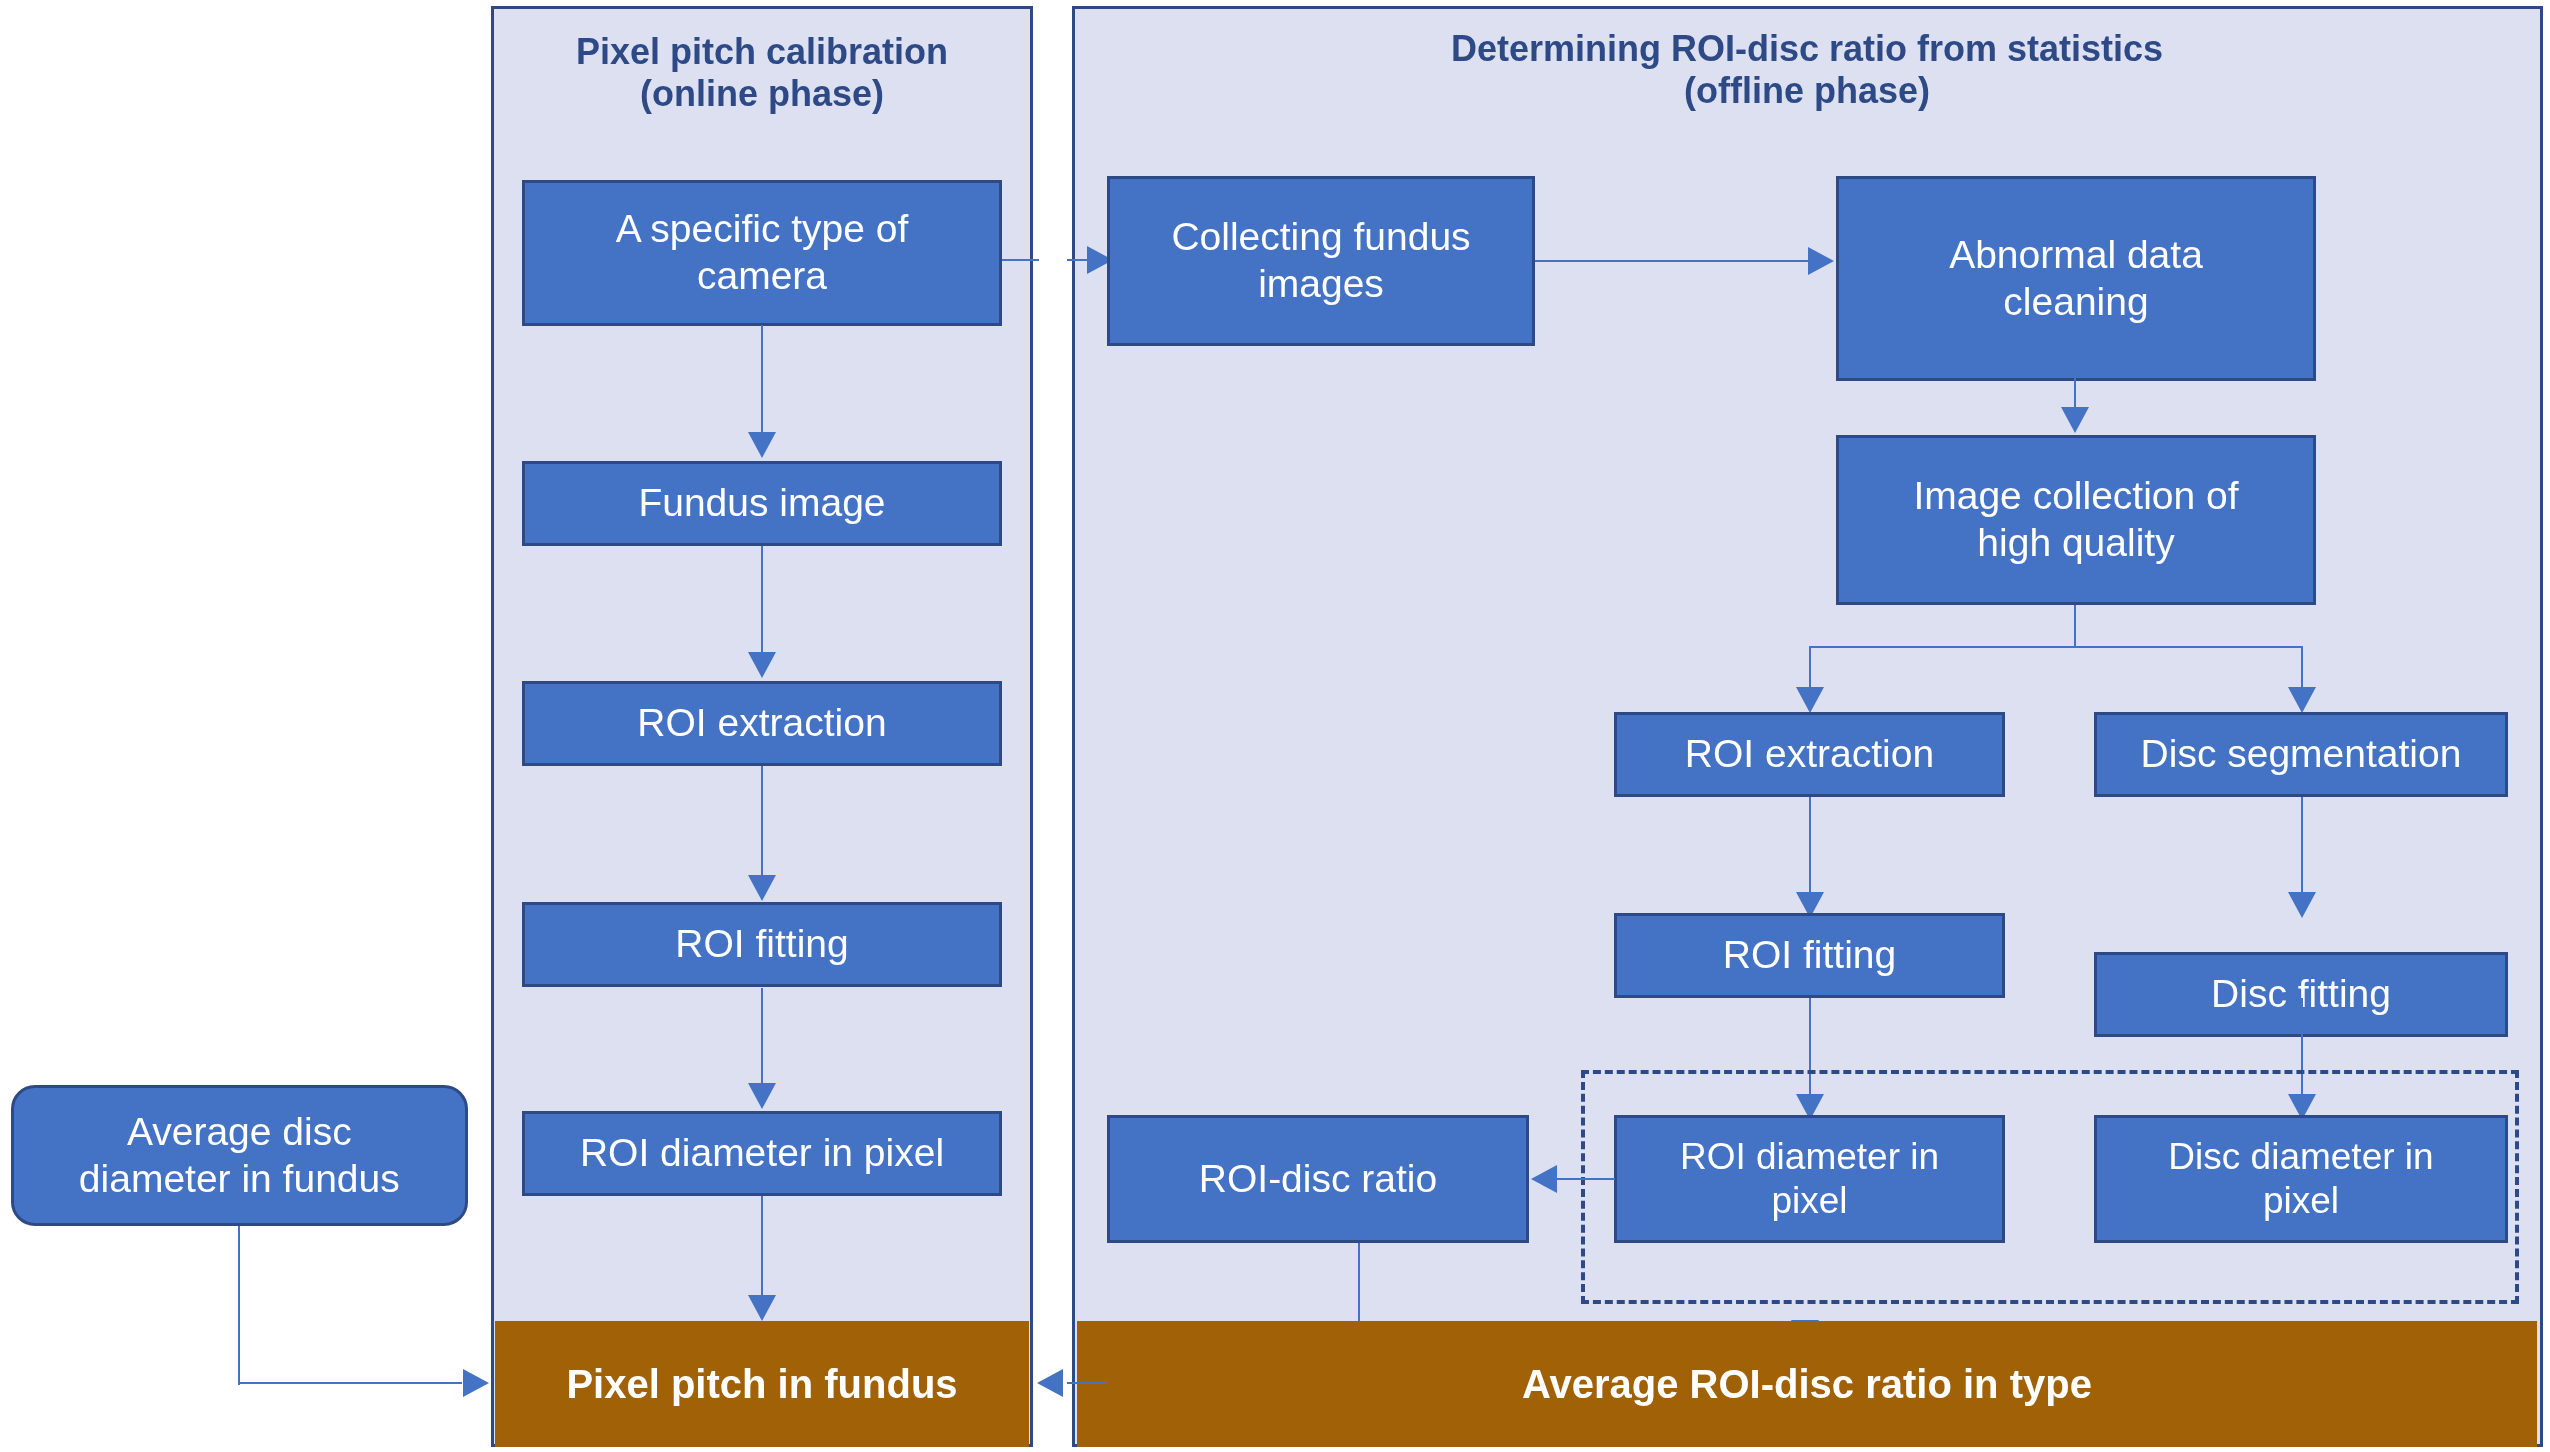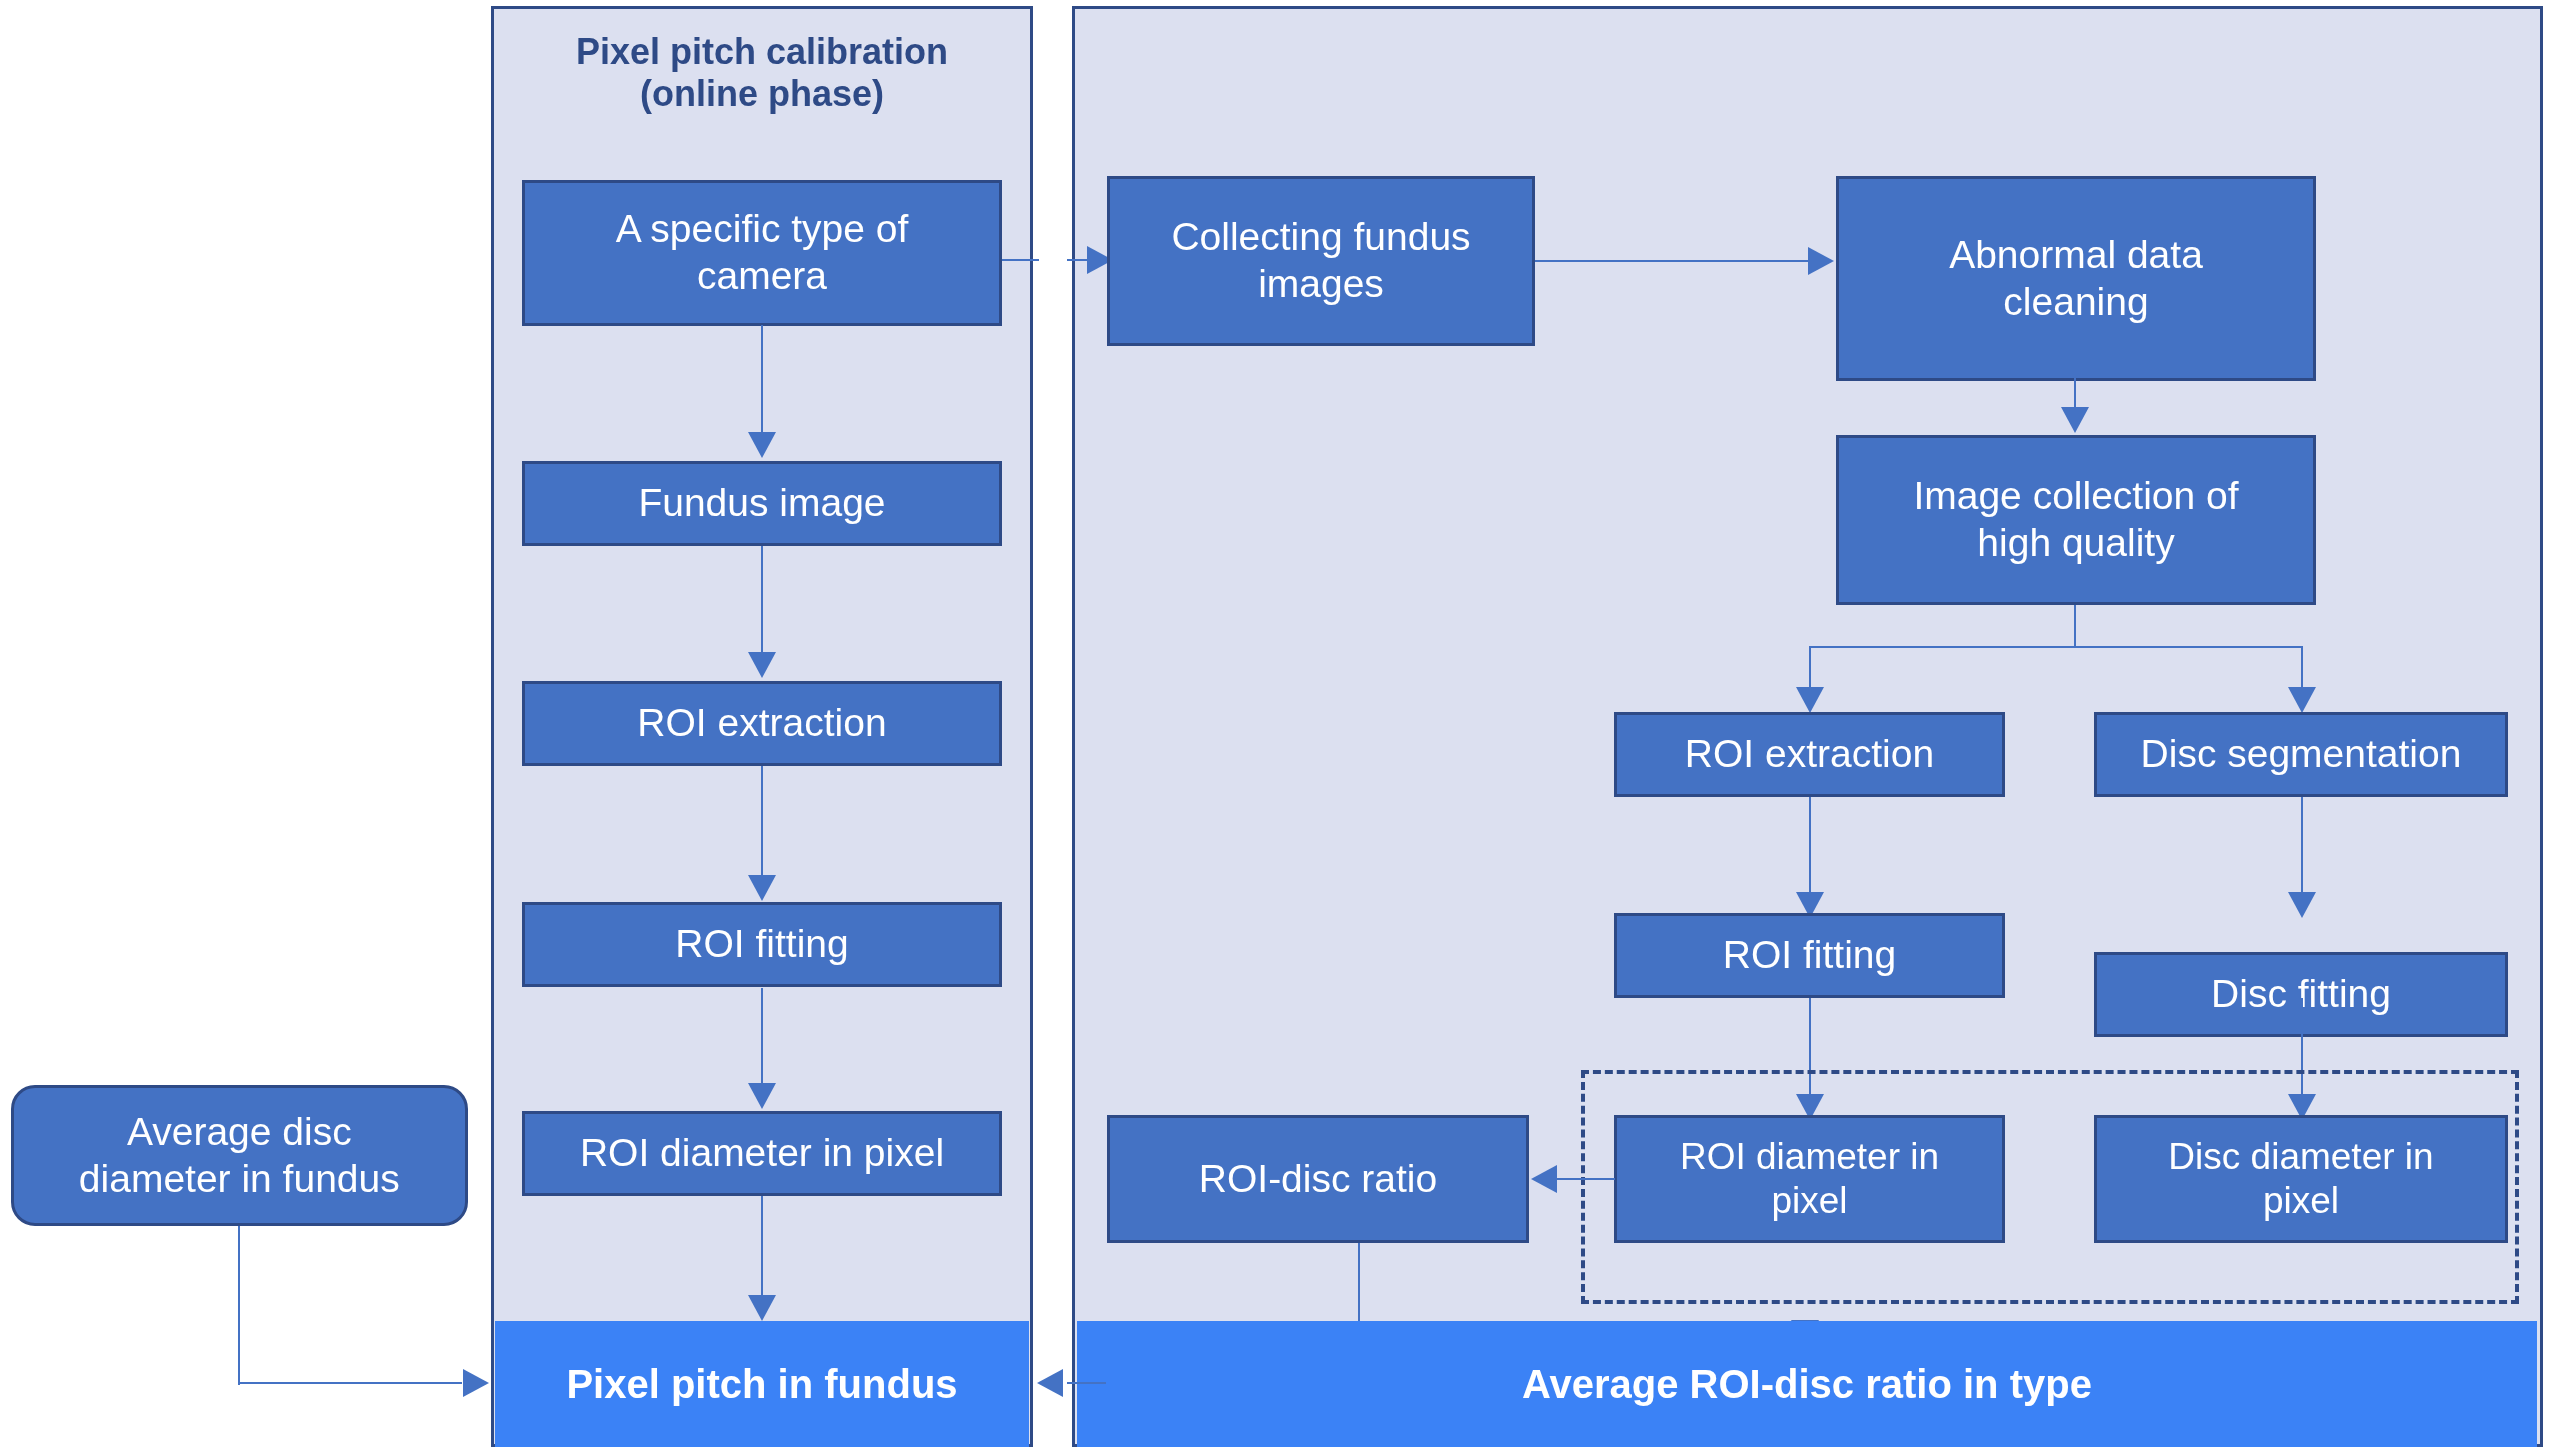--- a/index.html
+++ b/index.html
@@ -38,21 +38,21 @@
     justify-content:center;
     text-align:center;
     line-height:1.2;
     white-space:pre-line;
     font-weight:400;
   }
 
   
   .bar{
     position:absolute;
-    background:#3b82f6;
+    background:#a16207;
     color:#ffffff;
     display:flex;
     align-items:center;
     justify-content:center;
     text-align:right;
     font-weight:bold;
     box-sizing:border-box;
   }
 
   
@@ -126,20 +126,22 @@
 
   <div class="box" style="left:10.8px;top:1085px;width:457px;height:141px;font-size:39px;border-radius:24px;">Average disc
 diameter in fundus</div>
 
   <div class="vline" style="left:238px;top:1226px;height:159px;"></div>
   <div class="hline" style="left:238px;top:1382px;width:224px;"></div>
   <div class="arrow-right" style="left:463px;top:1369px;"></div>
 
   <div class="panel" style="left:1072px;top:6.2px;width:1471px;height:1441px;"></div>
 
+  <div class="panel-title" style="left:1077px;top:28px;width:1460px;font-size:36px;">Determining ROI-disc ratio from statistics
+(offline phase)</div>
 
   <div class="hline" style="left:1002px;top:259px;width:97px;"></div>
   <div class="white-gap" style="left:1039px;top:10.8px;width:28px;height:1432px;"></div>
   <div class="hline" style="left:1067px;top:259px;width:39px;"></div>
   <div class="arrow-right" style="left:1087px;top:246px;"></div>
 
   <div class="box" style="left:1107px;top:176px;width:428px;height:170px;font-size:39px;">Collecting fundus
 images</div>
 
   <div class="box" style="left:1836px;top:176px;width:480px;height:205px;font-size:39px;">Abnormal data

